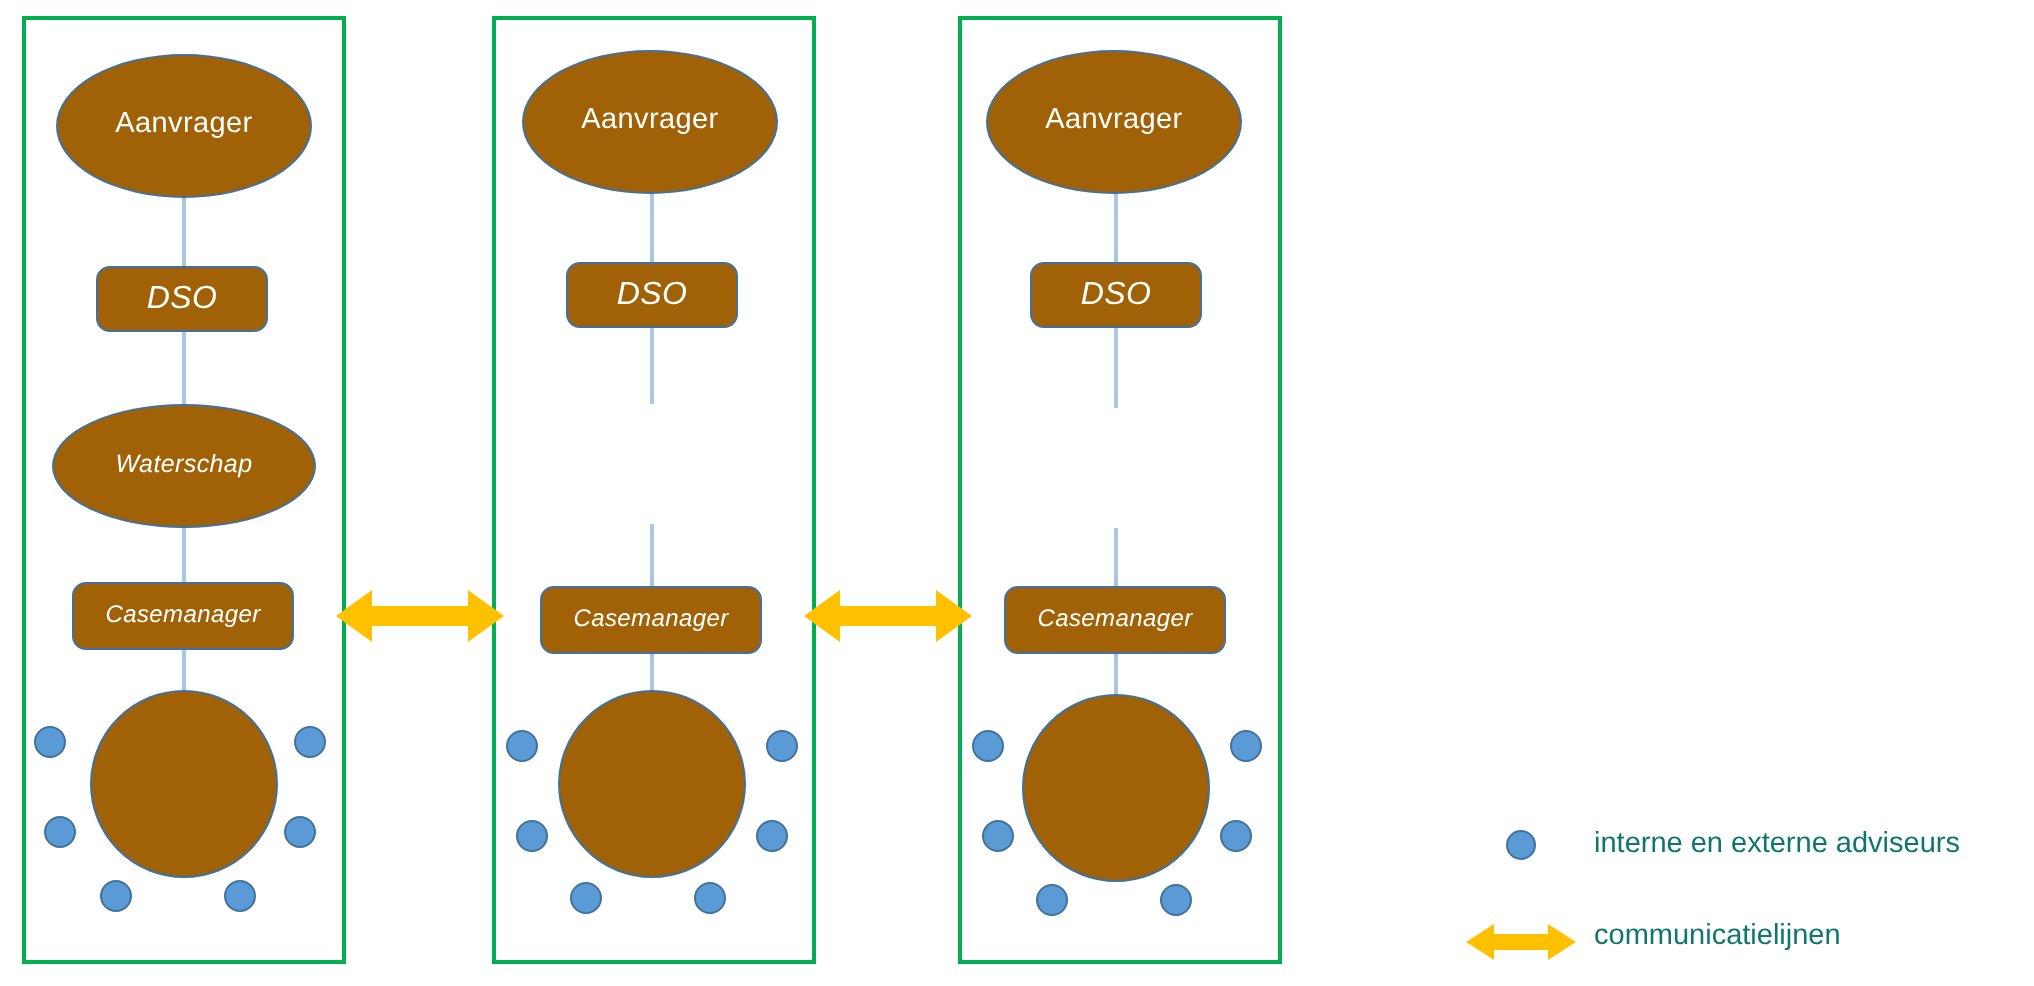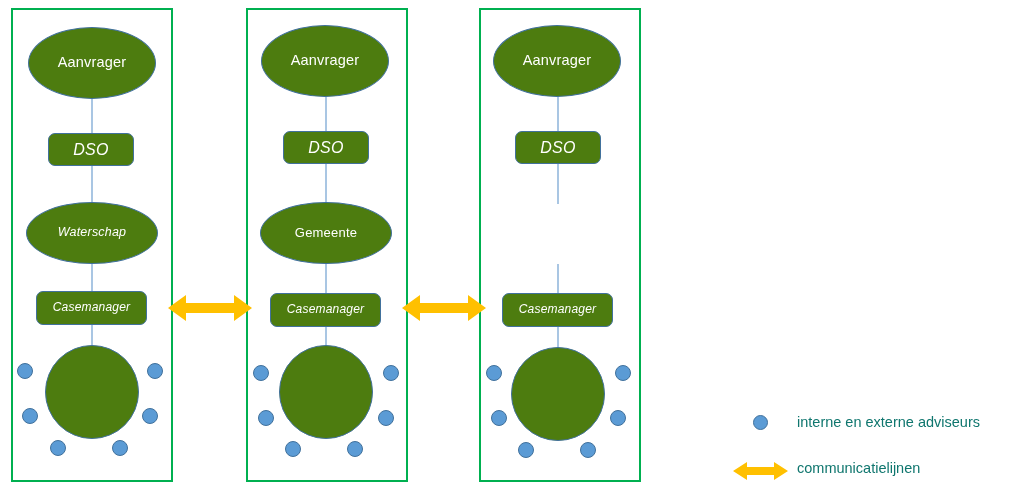--- a/index.html
+++ b/index.html
@@ -25,21 +25,21 @@
   .column-frame {
     position: absolute;
     border: 2px solid #00B050;
     background: #ffffff;
     box-sizing: border-box;
   }
 
   
   .node {
     position: absolute;
-    background: #4d7c0f;
+    background: #a16207;
     border: 1px solid #41719C;
     box-sizing: border-box;
     display: flex;
     align-items: center;
     justify-content: center;
     color: #ffffff;
     text-align: center;
     line-height: 1.1;
     letter-spacing: .2px;
   }
@@ -132,23 +132,20 @@
   <div class="connector" style="left:325px; top:326px; height:20px;"></div>
 
   <div class="node ellipse" style="left:261px; top:25px; width:128px; height:72px; font-size:14.5px;">
     <span class="node-label">Aanvrager</span>
   </div>
 
   <div class="node rounded" style="left:283px; top:131px; width:86px; height:33px; font-size:16px;">
     <span class="node-label">DSO</span>
   </div>
 
-  <div class="node ellipse" style="left:260px; top:202px; width:132px; height:62px; font-size:13px;">
-    <span class="node-label">Gemeente</span>
-  </div>
 
   <div class="node rounded" style="left:270px; top:293px; width:111px; height:34px; font-size:12px;">
     <span class="node-label">Casemanager</span>
   </div>
 
   <div class="node circle" style="left:279px; top:345px; width:94px; height:94px;"></div>
 
   <div class="advisor-dot" style="left:253px; top:365px; width:16px; height:16px;"></div>
   <div class="advisor-dot" style="left:383px; top:365px; width:16px; height:16px;"></div>
   <div class="advisor-dot" style="left:258px; top:410px; width:16px; height:16px;"></div>

